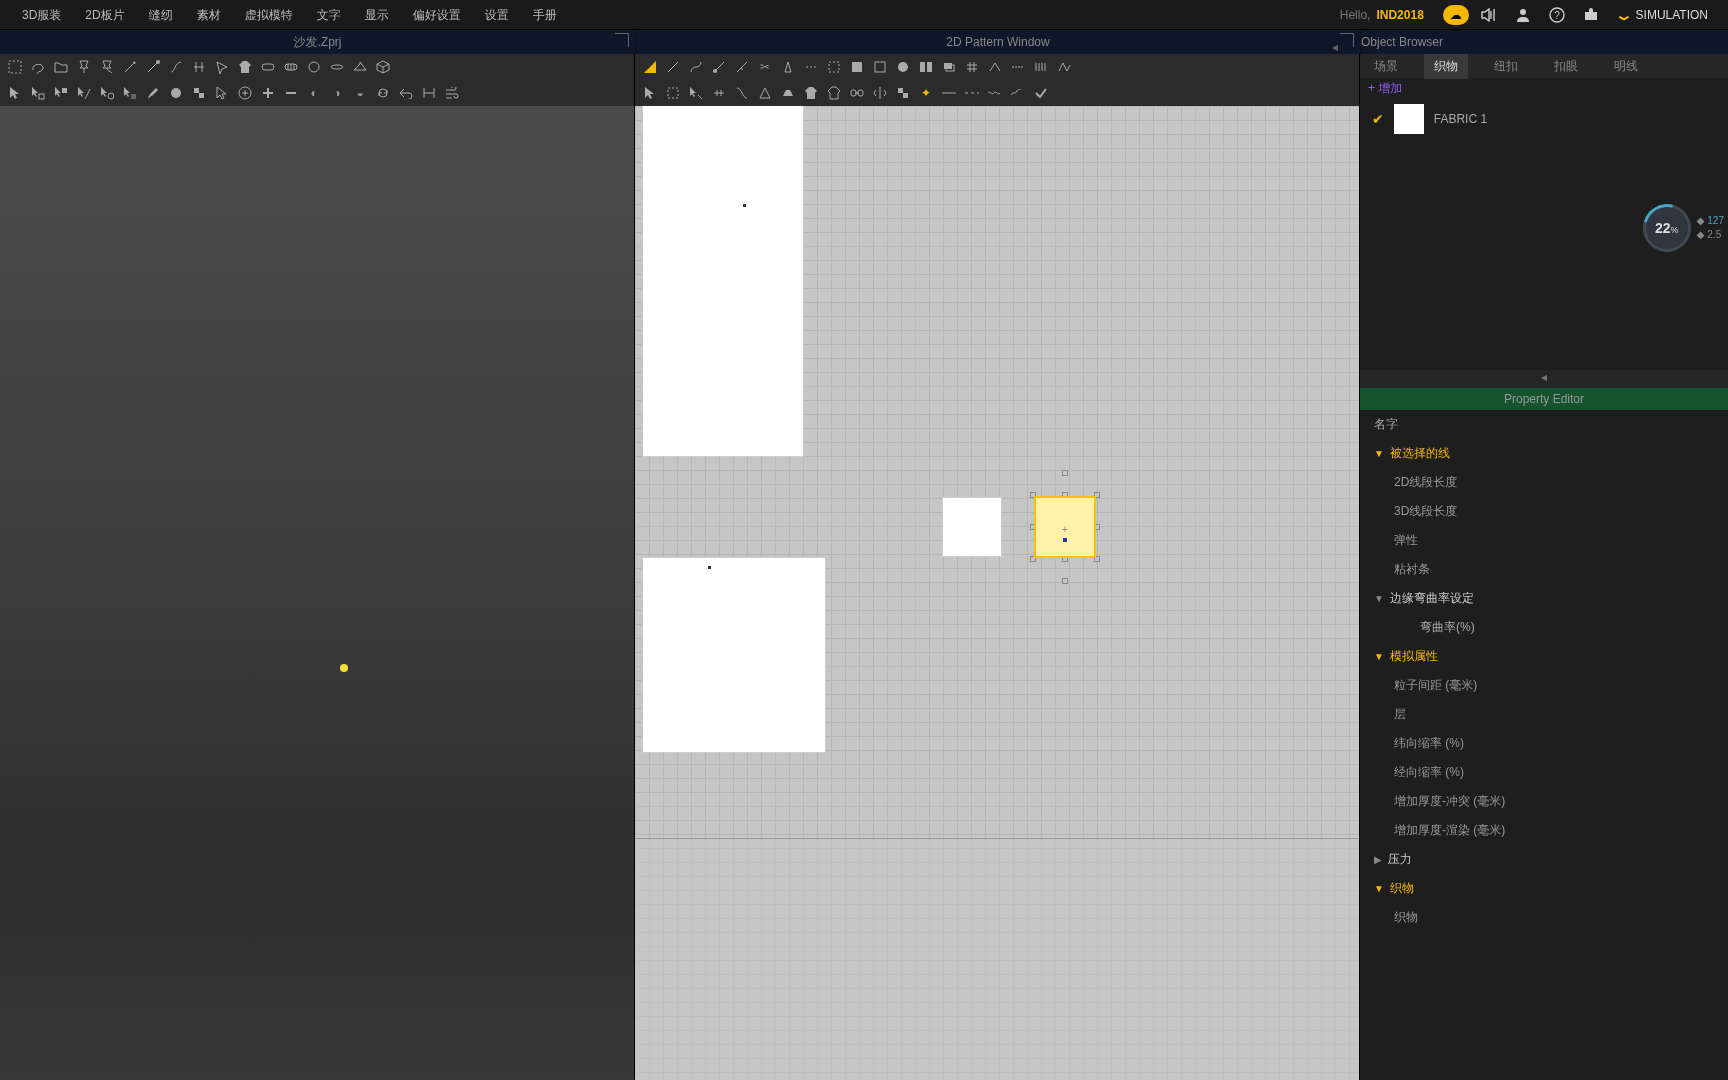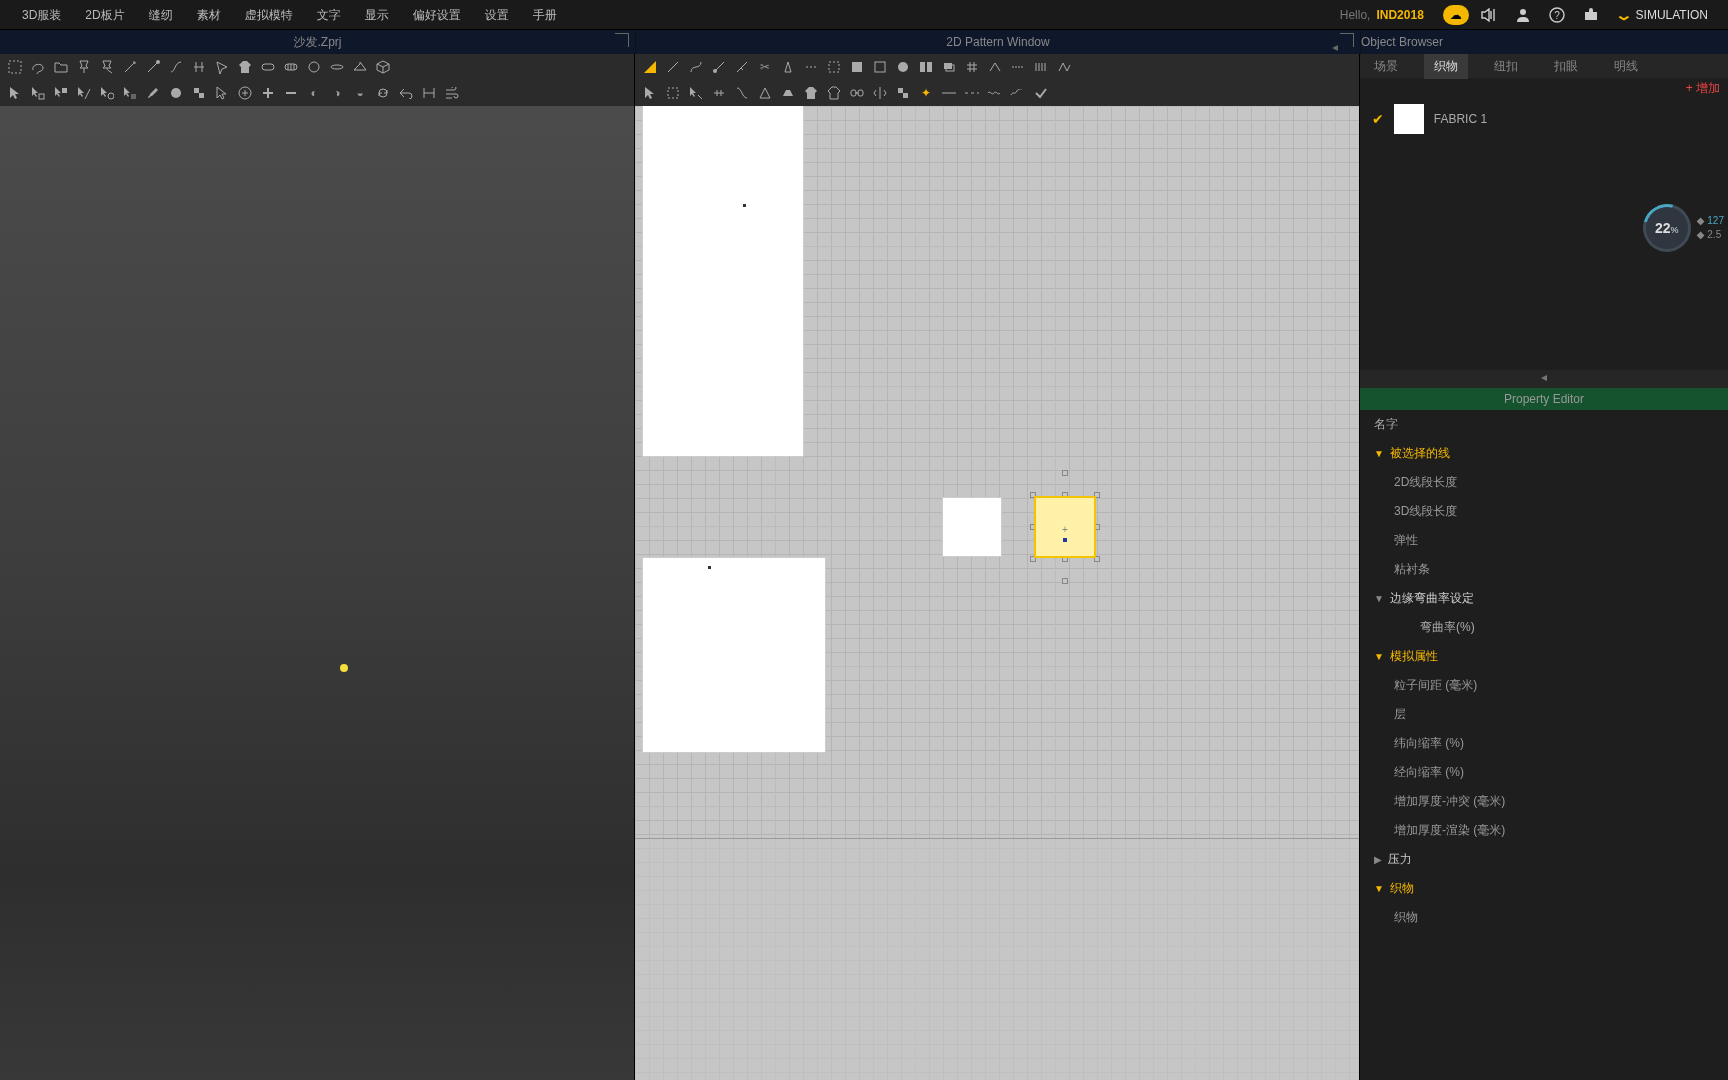--- a/index.html
+++ b/index.html
@@ -50,21 +50,21 @@
   .handle{ position:absolute; width:6px; height:6px; background:#c6c6c6; border:1px solid #888;}
   .yellowBox{ position:absolute; left:12px; top:26px; width:62px; height:62px; background:#fff1a8; border:2px solid #f5c400;}
   .centerPlus{ position:absolute; left:40px; top:54px; color:#888; font-size:10px;}
   .blueDot{ position:absolute; left:41px; top:68px; width:4px; height:4px; background:#2434a5;}
   .groundLine{ position:absolute; left:0; right:0; top:784px; height:1px; background:#999;}
   .groundFade{ position:absolute; left:0; right:0; top:785px; bottom:0; background:#c6c6c6; opacity:.55;}
   
   .tabsR{ height:24px; background:#262626; display:flex; align-items:flex-start; padding-left:4px; gap:16px;}
   .tabsR .tab{ padding:4px 10px; color:#888; cursor:pointer;}
   .tabsR .tab.active{ background:#3a3a3a; color:#ddd;}
-  .addRow{ height:20px; text-align:right; padding:2px 8px; color:#ef4444;}
+  .addRow{ height:20px; text-align:left; padding:2px 8px; color:#8b5cf6;}
   .fabricItem{ display:flex; align-items:center; gap:10px; padding:6px 12px;}
   .fabricItem .check{ color:#f5b800; font-size:14px;}
   .fabricItem .swatch{ width:30px; height:30px; background:#fff;}
   .gauge{ position:absolute; right:4px; top:150px; display:flex; align-items:center; gap:6px;}
   .gauge-circle{ width:48px;height:48px;border-radius:50%;background:#2f3640;display:flex;align-items:center;justify-content:center;color:#ddd;font-size:14px;border:3px solid #3f4a55;border-top-color:#49a7c4;transform:rotate(-30deg);}
   .gauge-circle span{transform:rotate(30deg);}
   .gauge .nums{font-size:10px;color:#888;line-height:1.4;}
   .gauge .nums b{color:#49a7c4;font-weight:normal;}
   .divider-drag{ height:18px; background:#262626; text-align:center; color:#777; cursor:row-resize; margin-top:230px;}
   .propTitle{ text-align:center; padding:4px 0; color:#999; background:#14532d;}

